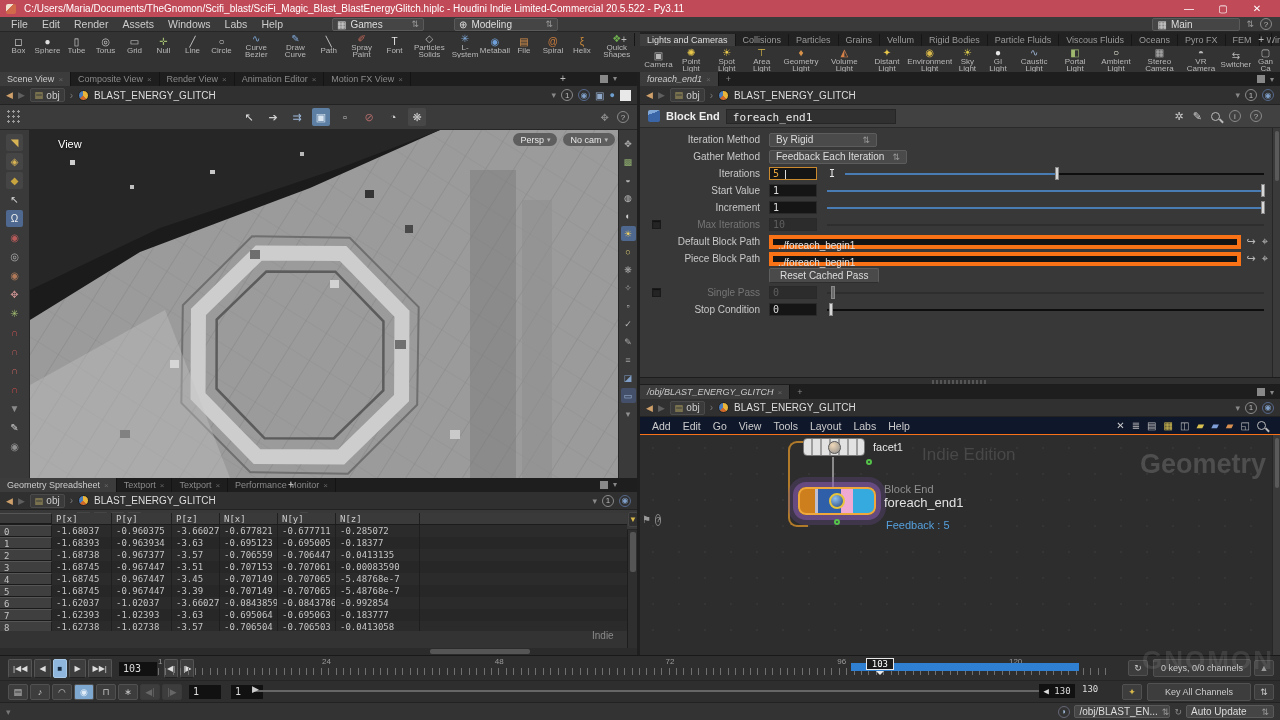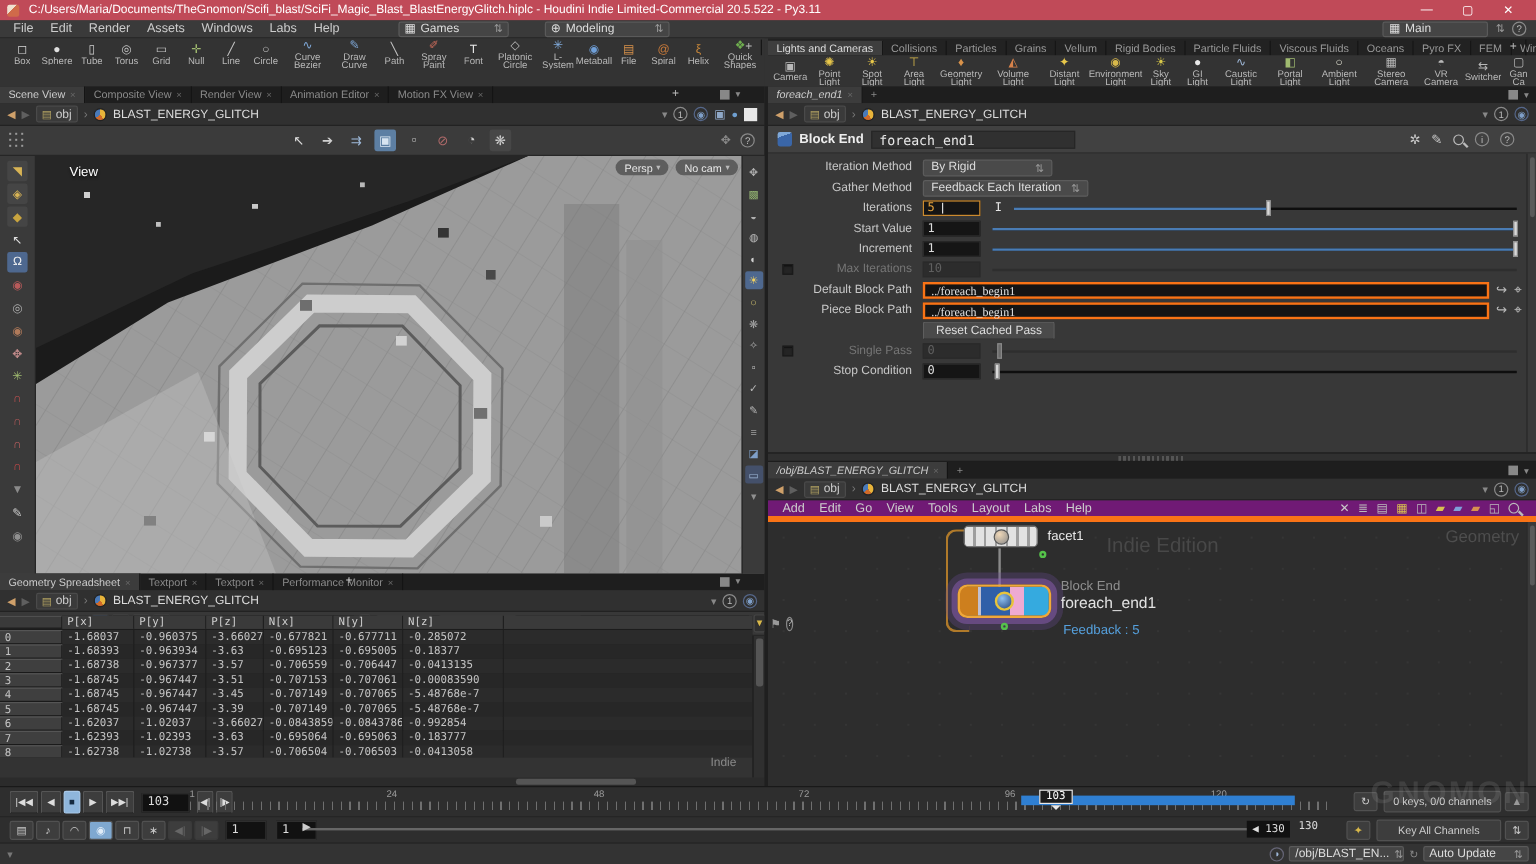--- a/index.html
+++ b/index.html
@@ -76,30 +76,30 @@
   .caret{display:inline-block;width:1px;height:9px;background:#ddd;margin-left:6px;vertical-align:middle;}
   .ibeam{color:#e8e8e8;font-size:10px;margin-left:12px;font-family:"DejaVu Sans Mono",monospace;}
   .ddown{height:14px;background:#4a4a4a;border:1px solid #5c5c5c;border-radius:2px;color:#ddd;font-size:10px;display:flex;align-items:center;gap:8px;padding:0 6px;}
   .ddown .spin{margin-left:auto;}
   .slider{flex:1;height:13px;position:relative;margin:0 16px 0 10px;}
   .slider .track{position:absolute;left:0;right:0;top:6px;height:2px;background:#0e0e0e;}
   .slider .track.dim{background:#2e2e2e;}
   .slider .fill{position:absolute;top:6px;height:2px;background:#4a7cb4;}
   .slider .handle{position:absolute;top:0;width:4px;height:13px;background:#d8d8d8;border:1px solid #888;}
   .slider .handle.dim{background:#6a6a6a;}
-  .pathfield{flex:1;height:14px;background:#141414;border:2px solid #f97316;color:#e0e0e0;font-family:Liberation Serif, serif;font-size:10px;padding:0 5px;line-height:13px;}
+  .pathfield{flex:1;height:14px;background:#141414;border:4px solid #f97316;color:#e0e0e0;font-family:Liberation Sans, sans-serif;font-size:10px;padding:0 5px;line-height:13px;}
   .rowico{color:#b8b8b8;font-size:11px;margin-left:6px;}
   .btn{background:#4a4a4a;border:1px solid #5e5e5e;border-bottom-color:#2e2e2e;border-radius:2px;color:#ddd;font-size:10px;padding:1px 10px;}
   .cklabel{font-size:10px;color:#c8c8c8;margin-left:6px;}
   .ck{width:10px;height:10px;background:#252525;border:1px solid #1a1a1a;}
   
   #pane-div{left:640px;top:377px;width:640px;height:8px;background:#303030;border-top:1px solid #1d1d1d;border-bottom:1px solid #1d1d1d;}
   #pane-div .g{width:56px;height:4px;margin:2px auto;background:repeating-linear-gradient(90deg,#555 0 2px,transparent 2px 4px);}
   #network{left:640px;top:435px;width:640px;height:220px;background:#2d2d2d;background-image:radial-gradient(#353535 1px,transparent 1.2px);background-size:26px 26px;overflow:hidden;}
-  .wm-geo{position:absolute;right:14px;top:4px;font-size:14px;font-weight:normal;color:#4e4e4e;}
+  .wm-geo{position:absolute;right:14px;top:14px;font-size:27px;font-weight:bold;color:#4e4e4e;}
   .wm-indie{position:absolute;left:282px;top:10px;font-size:17px;color:#484848;}
   .loopbracket{position:absolute;left:148px;top:6px;width:20px;height:86px;border:2px solid #c8882a;border-right:none;border-radius:9px 0 0 9px;opacity:.85;}
   .wire{position:absolute;left:192px;top:22px;width:2px;height:32px;background:#8a8a8a;}
   .node-facet{position:absolute;left:163px;top:3px;width:62px;height:18px;border:1px solid #777;border-radius:4px;background:repeating-linear-gradient(90deg,#e2e2e2 0 7px,#9e9e9e 7px 9px);display:flex;align-items:center;justify-content:center;}
   .node-facet .ball{width:13px;height:13px;border-radius:50%;background:radial-gradient(circle at 35% 30%,#f0d8b8,#8a8a8a);border:1px solid #555;}
   .nlabel{position:absolute;font-size:11px;color:#e8e8e8;}
   .greendot{position:absolute;width:6px;height:6px;border:2px solid #55c24a;border-radius:50%;}
   .node-end{position:absolute;left:158px;top:52px;width:78px;height:28px;border-radius:8px;border:2px solid #f0a83a;background:linear-gradient(90deg,#cd7f1e 0 20%,#c0bfcf 20% 24%,#2f5fa8 24% 56%,#eeaad2 56% 72%,#35aadf 72% 100%);box-shadow:0 0 0 5px rgba(150,100,192,.45),0 0 0 10px rgba(106,76,148,.3);display:flex;align-items:center;justify-content:center;}
   .node-end .ball{width:16px;height:16px;border-radius:50%;background:radial-gradient(circle at 35% 30%,#8fc0f0,#24457c);border:2px solid #e8c43a;}
   .ntype{position:absolute;font-size:11px;color:#8f8f8f;}
@@ -118,21 +118,21 @@
   .c0{width:52px;background:#3f3f3f;border-top:1px solid #555;border-bottom:1px solid #1a1a1a;}
   .c1,.c2{width:60px;}.c3{width:48px;}.c4,.c5{width:58px;}.c6{width:84px;}
   .cf{flex:1;border-right:none;}
   .hc{background:#3a3a3a;}
   #sheet-vscroll{left:627px;top:530px;width:10px;height:118px;background:#2f2f2f;border-left:1px solid #1d1d1d;}
   #sheet-vscroll .h{margin:2px 2px;width:6px;height:40px;background:#555;border-radius:2px;}
   #sheet-hscroll{left:0;top:648px;width:637px;height:7px;background:#2b2b2b;}
   #sheet-hscroll .h{position:absolute;left:430px;width:100px;height:5px;top:1px;background:#555;border-radius:2px;}
   .wm-sheet{position:absolute;left:592px;top:630px;font-size:10px;color:#8a8a8a;}
   
-  #net-menubar{left:640px;top:417px;width:640px;height:18px;background:#701a75;border-bottom:5px solid #f97316;display:flex;align-items:center;gap:2px;font-size:10.5px;padding:0 6px;}
+  #net-menubar{left:640px;top:417px;width:640px;height:18px;background:#0f172a;border-bottom:1px solid #f97316;display:flex;align-items:center;gap:2px;font-size:10.5px;padding:0 6px;}
   #net-menubar .mi{padding:0 6px;}
   .net-ico-right{margin-left:auto;display:flex;gap:7px;align-items:center;font-size:10px;padding-right:8px;}
   .mag{position:relative;width:9px;height:9px;border:1.5px solid #bbb;border-radius:50%;display:inline-block;}
   .mag::after{content:"";position:absolute;left:7px;top:7px;width:5px;height:1.5px;background:#bbb;transform:rotate(45deg);}
   
   #playbar1{left:0;top:655px;width:1280px;height:25px;background:#2e2e2e;border-top:1px solid #191919;}
   .tbtn{height:19px;background:#3d3d3d;border:1px solid #555;border-bottom-color:#222;border-radius:2px;color:#ddd;font-size:8px;display:inline-flex;align-items:center;justify-content:center;padding:0 4px;}
   .tbtn.active{background:#8fb6dc;color:#152a40;border-color:#a8c8e8;}
   #transport{position:absolute;left:8px;top:3px;display:flex;gap:2px;align-items:center;}
   .ffield{width:40px;height:16px;background:#111;border:1px solid #2e2e2e;color:#ddd;font-family:"DejaVu Sans Mono",monospace;font-size:10px;text-align:left;padding:0 4px;margin:0 4px;}
@@ -267,21 +267,21 @@
           <span class="tlab">Spray Paint</span>
         </span>
 
         <span class="tool wrap">
           <span class="tico" style="color: rgb(232, 232, 232);">T</span>
           <span class="tlab">Font</span>
         </span>
 
         <span class="tool wrap">
           <span class="tico" style="color: rgb(184, 184, 184);">◇</span>
-          <span class="tlab">Platonic Circle</span>
+          <span class="tlab">Particles Solids</span>
         </span>
 
         <span class="tool wrap">
           <span class="tico" style="color: rgb(127, 168, 216);">✳</span>
           <span class="tlab">L-System</span>
         </span>
 
         <span class="tool wrap">
           <span class="tico" style="color: rgb(111, 159, 216);">◉</span>
           <span class="tlab">Metaball</span>

